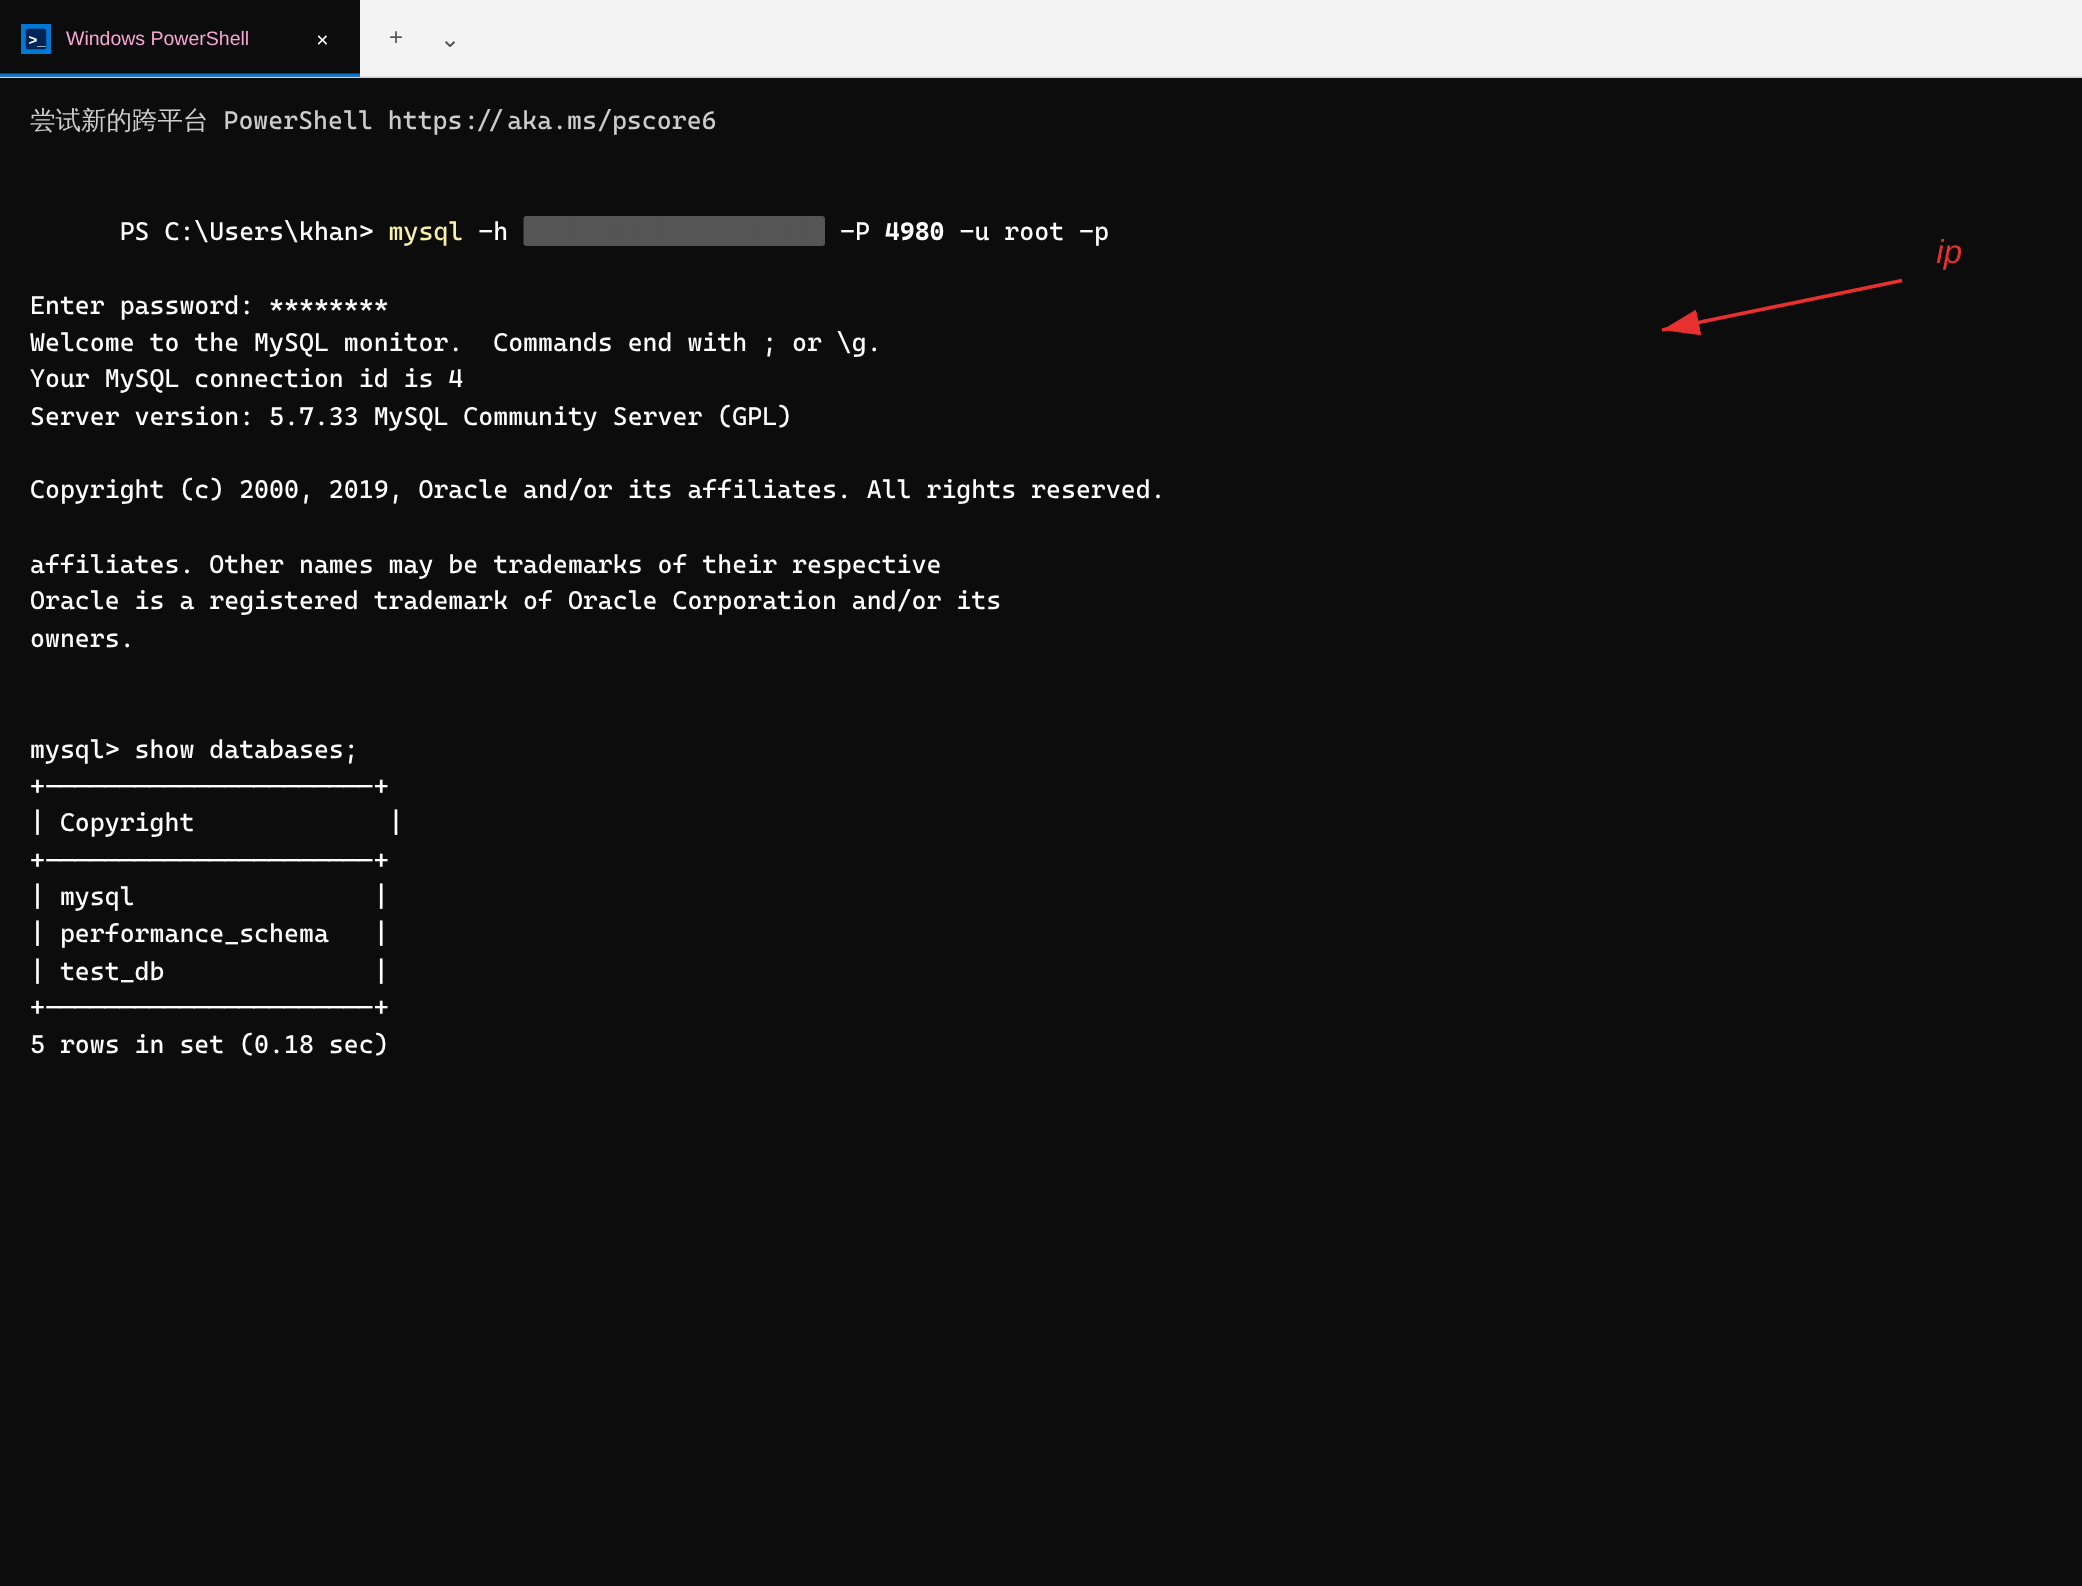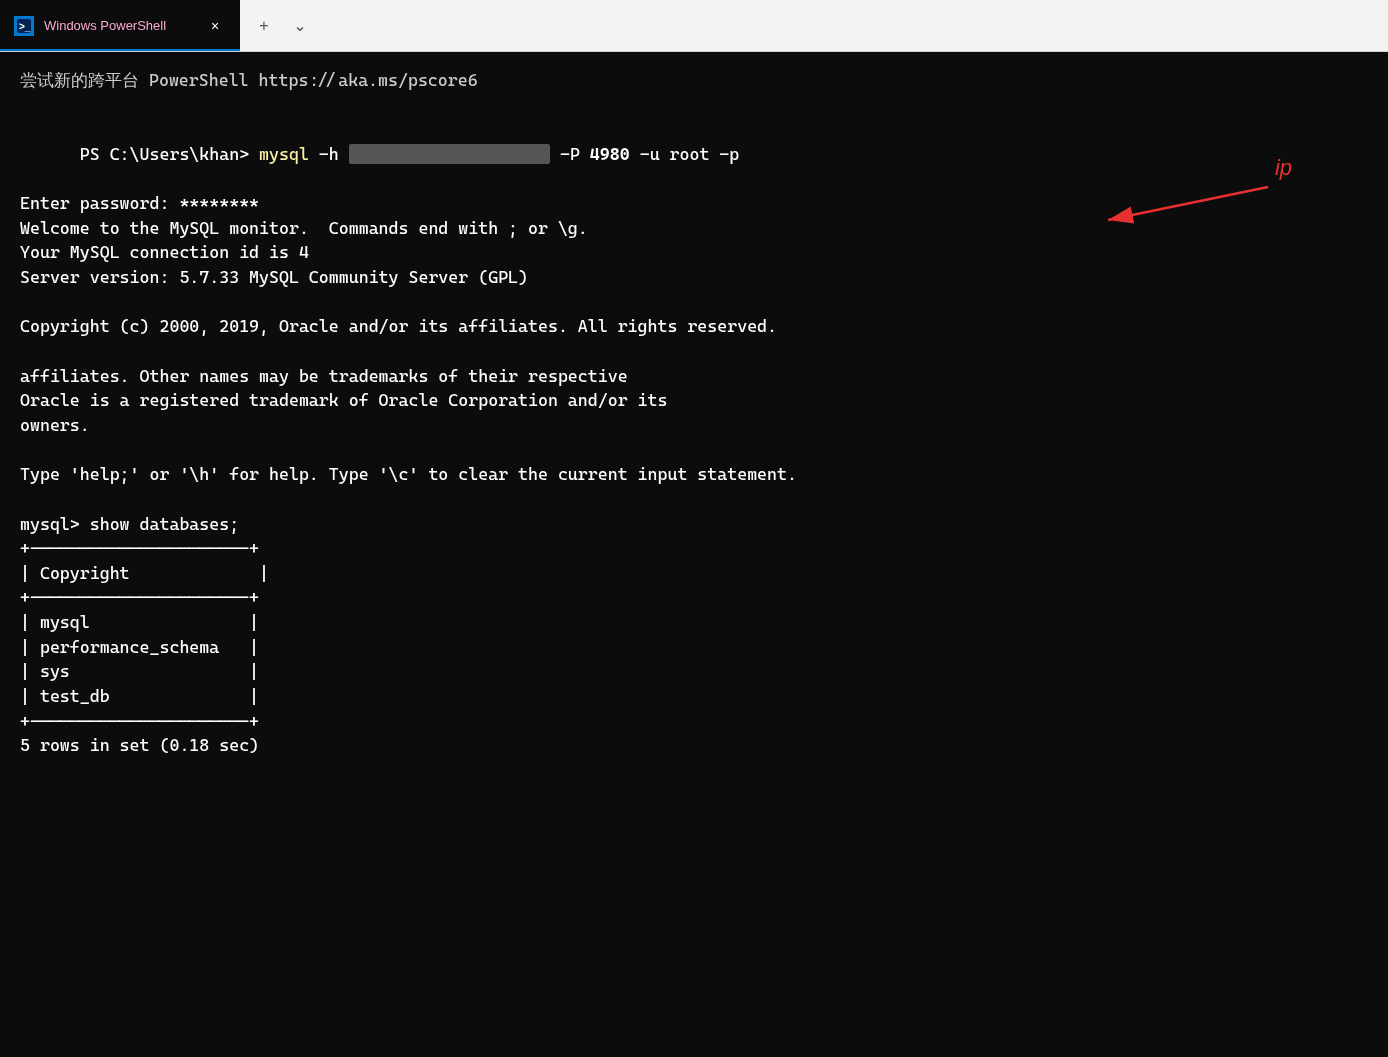--- a/index.html
+++ b/index.html
@@ -173,42 +173,40 @@
     <span class="line-gap"></span>
 
     <span class="line text-white">affiliates. Other names may be trademarks of their respective</span>
 
     <span class="line text-white">Oracle is a registered trademark of Oracle Corporation and/or its</span>
 
     <span class="line text-white">owners.</span>
 
     <span class="line-gap"></span>
 
-    <span class="line text-white">Type 'help;' or '\h' for help. Type '\c' to clear the current input statement.</span>
 
     <span class="line-gap"></span>
 
     <span class="line text-white">mysql&gt; show databases;</span>
 
     <span class="line text-white">+----------------------+</span>
 
     <span class="line text-white">| Copyright             |</span>
 
     <span class="line text-white">+----------------------+</span>
 
     <span class="line text-white">| mysql                |</span>
     <span class="line text-white">| performance_schema   |</span>
-    <span class="line text-white">| sys                  |</span>
     <span class="line text-white">| test_db              |</span>
 
     <span class="line text-white">+----------------------+</span>
 
     <span class="line text-white">5 rows in set (0.18 sec)</span>
 
-    <div style="position:absolute; top: 100px; right: 96px; display:flex; align-items:center;">
+    <div style="position:absolute; top: 100px; right: 80px; display:flex; align-items:center;">
       <span style="color:#e83030; font-family:'Segoe UI',sans-serif; font-size:22px; font-style:italic; font-weight:500; margin-top:0;">ip</span>
     </div>
 
     <svg style="position:absolute; top:120px; right:100px;" width="200" height="60">
       <defs>
         <marker id="arrowhead" markerWidth="10" markerHeight="7" refX="10" refY="3.5" orient="auto">
           <polygon points="0 0, 10 3.5, 0 7" fill="#e83030"></polygon>
         </marker>
       </defs>
       <line x1="180" y1="15" x2="20" y2="48" stroke="#e83030" stroke-width="2.5" marker-end="url(#arrowhead)"></line>

